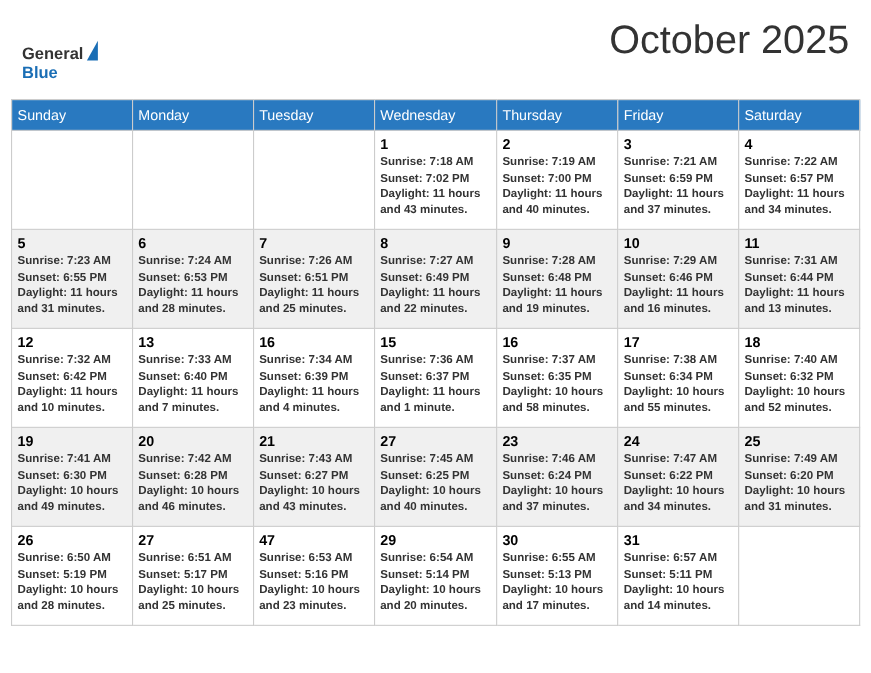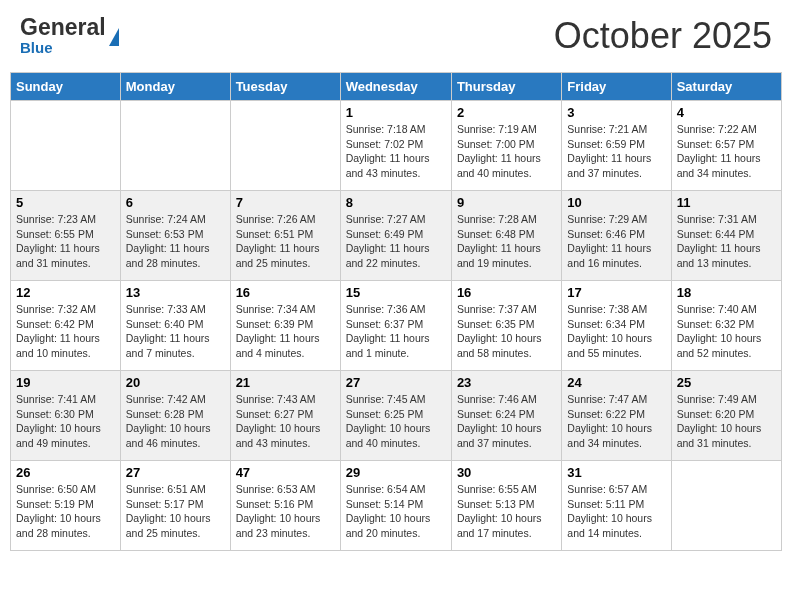--- a/index.html
+++ b/index.html
@@ -50,57 +50,58 @@
       width: 100%;
       border-collapse: collapse;
       font-size: 11px;
     }
     .calendar th {
       background-color: #2979c0;
       color: #fff;
       text-align: left;
       padding: 6px 5px;
       font-size: 13px;
-      font-weight: bold;
+      font-weight: normal;
       border: 1px solid #ccc;
     }
     .calendar td {
       border: 1px solid #ccc;
       vertical-align: top;
       padding: 4px 5px;
       width: 113px;
       height: 90px;
     }
     .day-number {
       font-size: 13px;
       font-weight: bold;
       margin-bottom: 2px;
     }
     .day-info {
       font-size: 10.5px;
       color: #333;
       line-height: 1.4;
+      font-weight: bold;
     }
     .empty-cell {
       background: #f9f9f9;
     }
     .row-shaded td {
       background-color: #f0f0f0;
     }
     .row-white td {
       background-color: #fff;
     }
   </style>
 </head>
 <body>
 
 <div class="header">
   <div class="logo">
     <div class="logo-text">
-      <span style="font-size:23px;font-weight:bold;color:#333;">General</span>
+      <span style="font-size:15px;font-weight:bold;color:#333;margin-top:27px;">General</span>
       <span style="font-size:15px;font-weight:bold;color:#1a6eb5;">Blue</span>
     </div>
     <div class="logo-triangle"></div>
   </div>
   <div class="title-block">
     <div class="month-title">October 2025</div>
   </div>
 </div>
 
 <table class="calendar">

